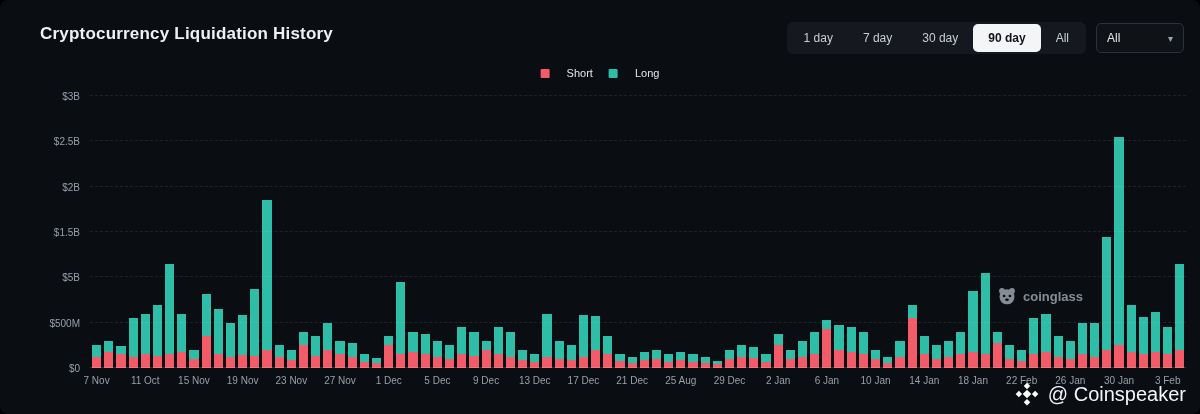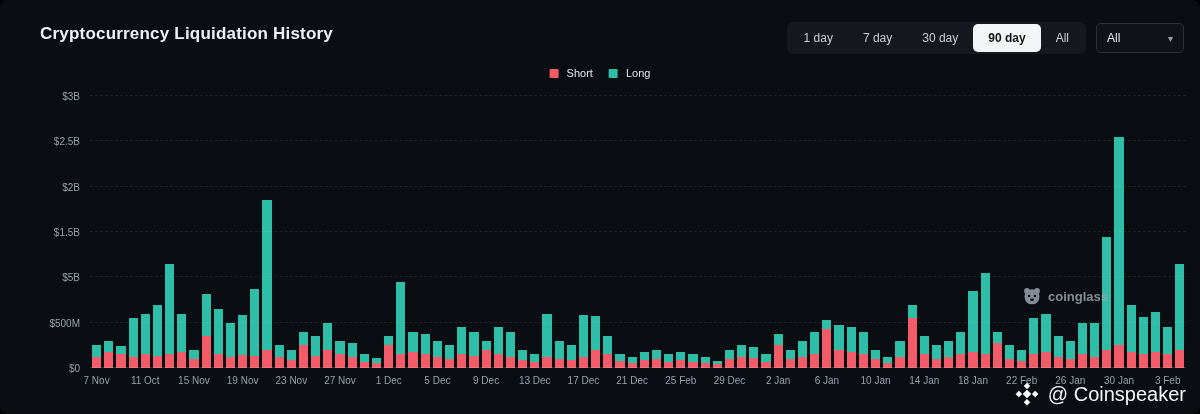--- a/index.html
+++ b/index.html
@@ -9,38 +9,38 @@
   .page-title { position: absolute; left: 40px; top: 24px; font-size: 17px; font-weight: bold; color: #eef1f4; letter-spacing: 0.2px; }
 
   .controls { position: absolute; right: 16px; top: 22px; display: flex; gap: 10px; align-items: center; }
   .range-group { display: flex; background: #15181e; border-radius: 6px; padding: 2px; }
   .range-btn { border: none; background: transparent; color: #c9ced6; font-size: 12px; font-family: "Liberation Sans", sans-serif; padding: 7px 15px; border-radius: 5px; cursor: pointer; white-space: nowrap; }
   .range-btn.selected { background: #f4f5f7; color: #101317; font-weight: bold; }
   .filter-dd { display: flex; align-items: center; justify-content: space-between; gap: 18px; background: #0f1217; border: 1px solid #2b313b; border-radius: 5px; color: #e4e7ec; font-size: 12px; padding: 7px 10px; min-width: 88px; cursor: pointer; }
   .filter-dd .caret { color: #9aa2ad; font-size: 10px; }
 
   .legend { position: absolute; top: 67px; left: 50%; transform: translateX(-50%); display: flex; gap: 16px; align-items: center; }
-  .legend-item { display: flex; align-items: center; gap: 8px; cursor: pointer; }
+  .legend-item { display: flex; align-items: center; gap: 17px; cursor: pointer; }
   .legend-swatch { width: 9px; height: 9px; border-radius: 1px; display: inline-block; }
   .legend-label { font-size: 11px; color: #e2e6eb; }
 
   .chart { position: absolute; left: 40px; right: 14px; top: 96px; bottom: 46px; }
   .y-labels { position: absolute; left: 0; top: 0; bottom: 0; width: 40px; }
   .y-label { position: absolute; right: 0; transform: translateY(50%); font-size: 10px; color: #97a0ab; }
   .plot { position: absolute; left: 50px; right: 0; top: 0; bottom: 0; }
   .gridline { position: absolute; left: 0; right: 0; border-top: 1px dashed rgba(255,255,255,0.09); }
   .gridline.baseline { border-top: 1px solid rgba(255,255,255,0.16); }
   .bars { position: absolute; left: 0; right: 0; top: 0; bottom: 0; display: flex; align-items: flex-end; gap: 3px; padding: 0 2px; }
   .bar { flex: 1; height: 100%; display: flex; flex-direction: column; justify-content: flex-end; cursor: pointer; }
   .seg { width: 100%; }
   .x-axis { position: absolute; left: 0; right: 0; top: 100%; margin-top: 7px; display: flex; gap: 3px; padding: 0 2px; height: 14px; }
   .x-cell { flex: 1; position: relative; }
   .x-tick { position: absolute; left: 50%; transform: translateX(-50%); font-size: 10px; color: #97a0ab; white-space: nowrap; }
 
-  .coinglass-mark { position: absolute; left: 1022px; top: 286px; display: flex; align-items: center; gap: 6px; opacity: 0.85; }
+  .coinglass-mark { position: absolute; left: 997px; top: 286px; display: flex; align-items: center; gap: 6px; opacity: 0.85; }
   .coinglass-text { font-size: 13px; font-weight: bold; color: #9aa3ad; }
   .coinspeaker-mark { position: absolute; right: 14px; bottom: 7px; display: flex; align-items: center; gap: 8px; }
   .coinspeaker-text { font-size: 20px; font-weight: 500; color: #f3f5f7; }
 </style>
 </head>
 <body>
 
 <div class="page">
 
   <div class="page-title">Cryptocurrency Liquidation History</div>
@@ -510,21 +510,21 @@
           <div class="x-cell"></div>
           <div class="x-cell"></div>
           <div class="x-cell"></div>
           <div class="x-cell">
             <span class="x-tick">21 Dec</span>
           </div>
           <div class="x-cell"></div>
           <div class="x-cell"></div>
           <div class="x-cell"></div>
           <div class="x-cell">
-            <span class="x-tick">25 Feb</span>
+            <span class="x-tick">25 Aug</span>
           </div>
           <div class="x-cell"></div>
           <div class="x-cell"></div>
           <div class="x-cell"></div>
           <div class="x-cell">
             <span class="x-tick">29 Dec</span>
           </div>
           <div class="x-cell"></div>
           <div class="x-cell"></div>
           <div class="x-cell"></div>

